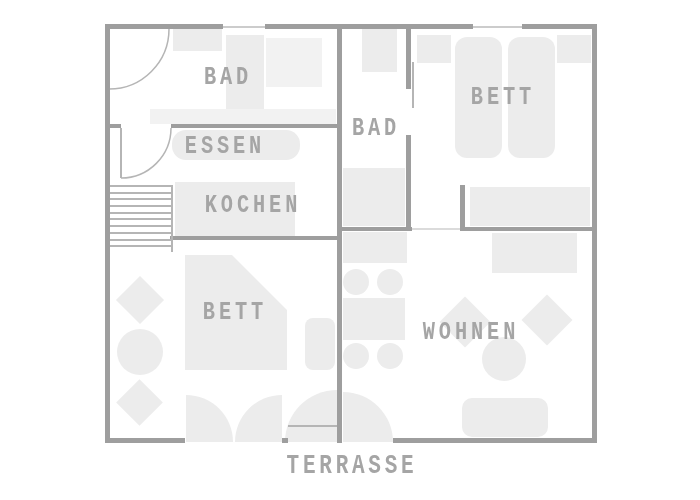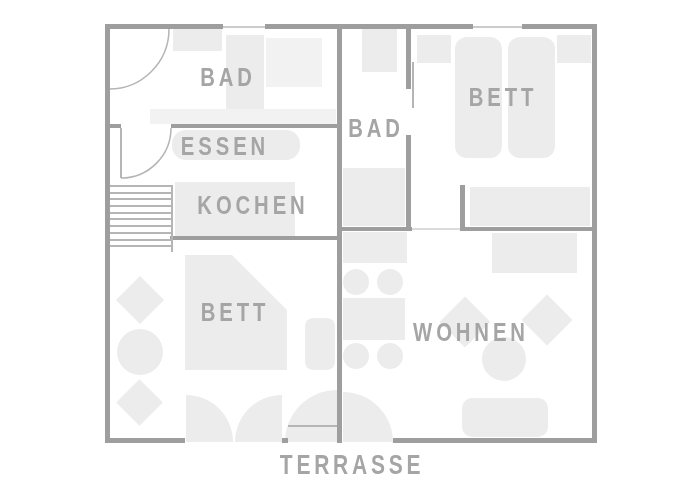--- a/index.html
+++ b/index.html
@@ -1,17 +1,17 @@
 <!DOCTYPE html>
 <html style="--background: #ffffff; --wall: #9e9e9e; --furniture: #ececec; --furniture-light: #f2f2f2; --line: #b5b5b5; --window: #cccccc; --label: #a5a5a5;"><head>
 <meta charset="utf-8">
 <style>
   html,body{margin:0;padding:0;background:var(--background,#fff);}
   .plan{position:relative;width:700px;height:500px;background:var(--background,#fff);overflow:hidden;
-        font-family:Liberation Sans, sans-serif;}
+        font-family:Liberation Mono, monospace;}
   .wall{position:absolute;background:var(--wall,#9e9e9e);}
   .furn{position:absolute;background:var(--furniture,#ececec);}
   .furn.light{background:var(--furniture-light,#f2f2f2);}
   .round{border-radius:14px;}
   .r8{border-radius:8px;}
   .r10{border-radius:10px;}
   .r12{border-radius:12px;}
   .circle{border-radius:50%;}
   .diamond{transform:rotate(45deg);}
   .leaf{position:absolute;background:var(--line,#b5b5b5);}

